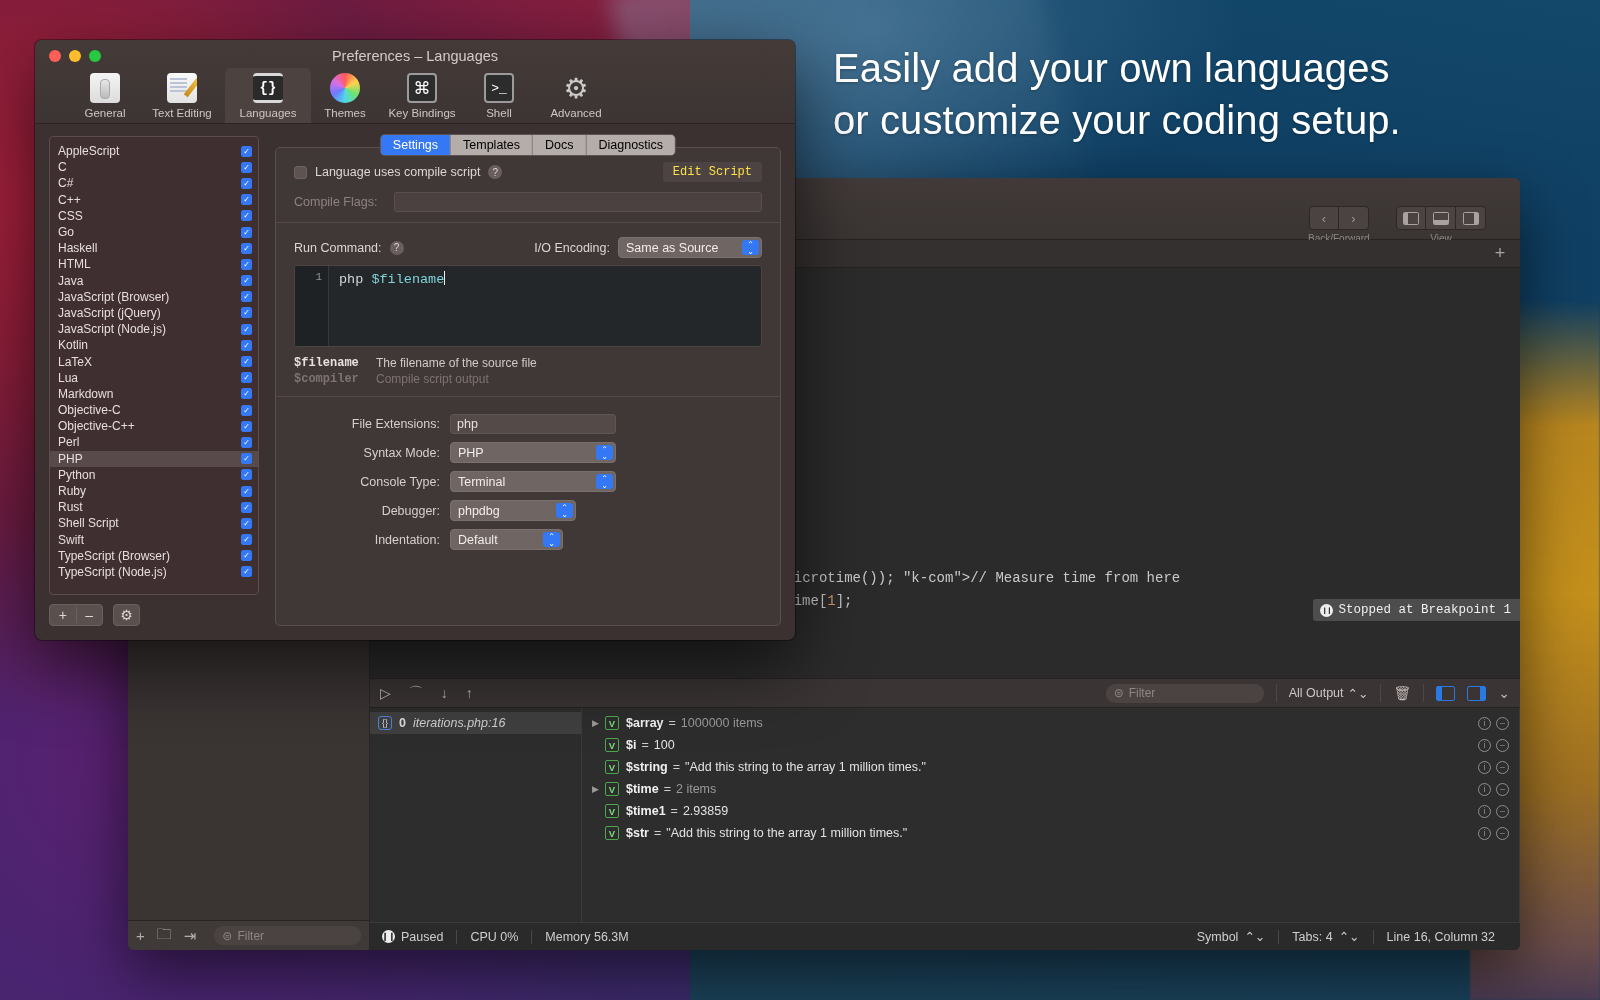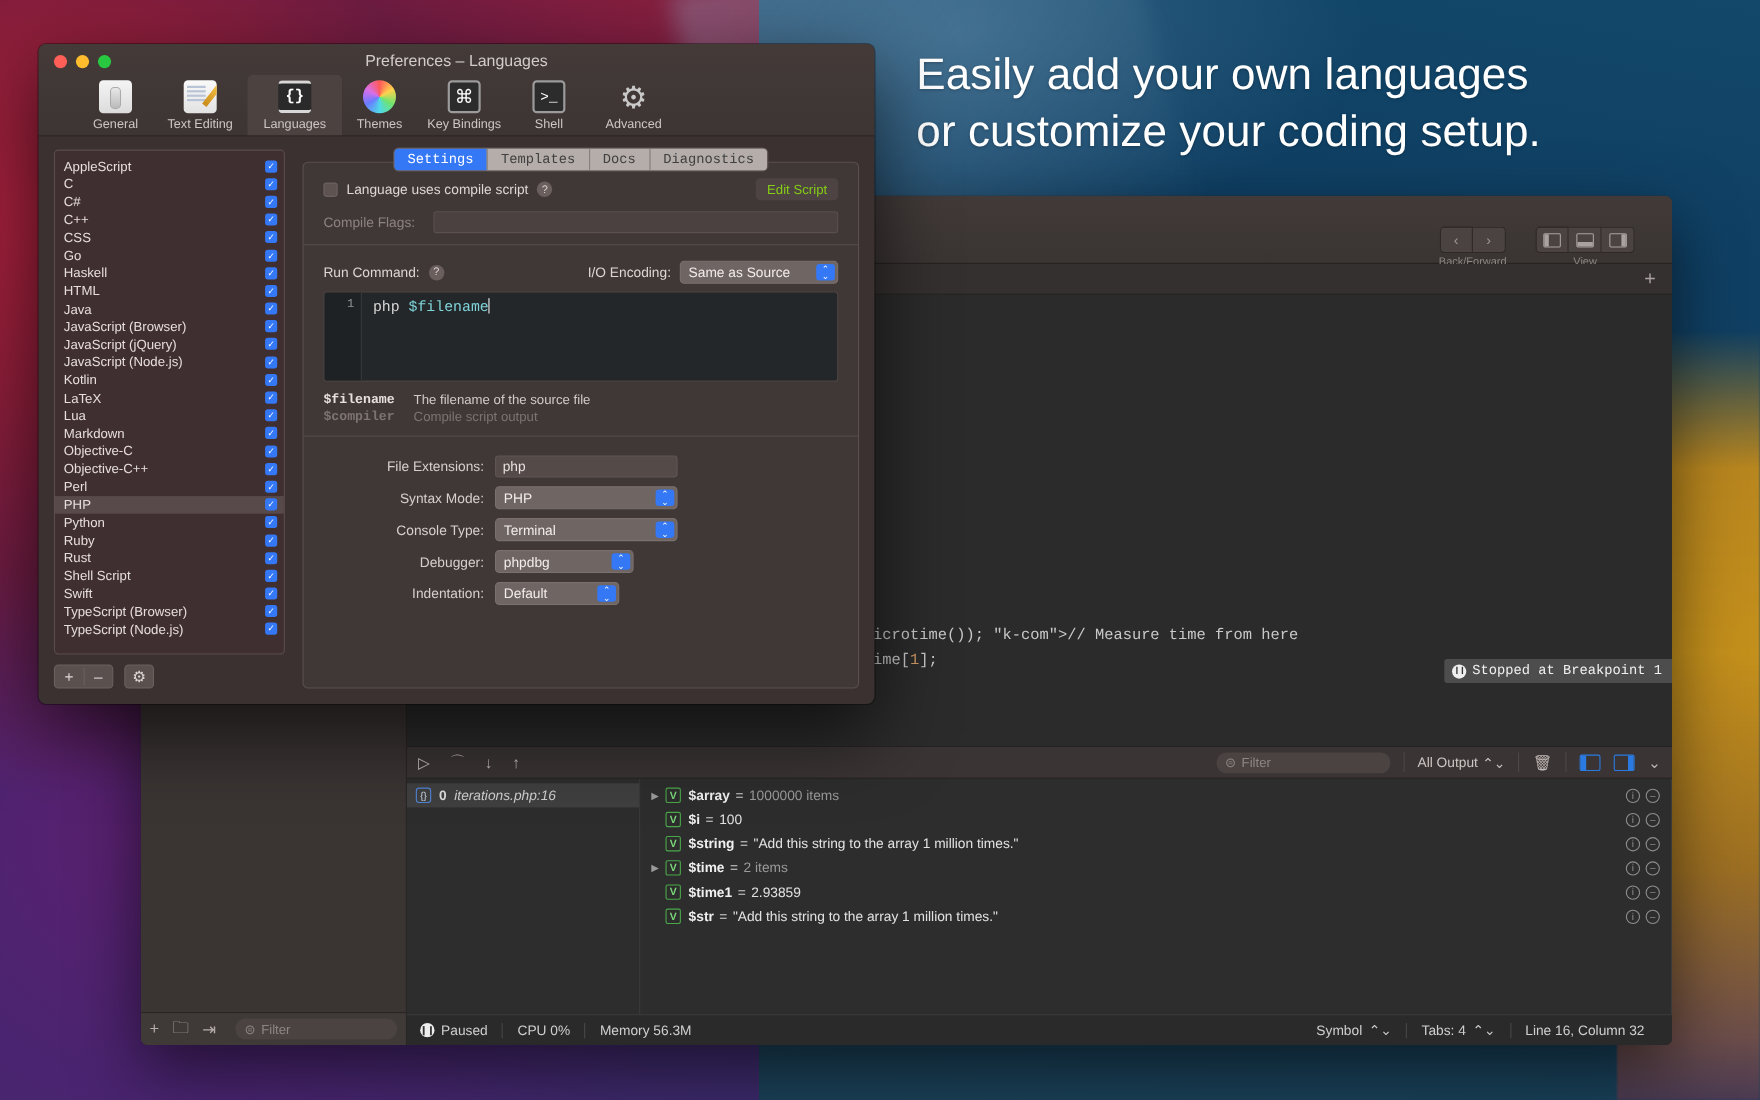--- a/index.html
+++ b/index.html
@@ -273,23 +273,22 @@
   }
   .lbtn.grp { width: 54px; border-radius:4px; display:flex; padding:0;}
   .lbtn.grp > div { flex:1; display:flex;align-items:center;justify-content:center; }
   .lbtn.grp > div + div { border-left: 1px solid #6b605e; }
 
   .settingscol { flex: 1; display: flex; flex-direction: column; min-width:0; position: relative;}
   .tabstrip {
     position: absolute; left: 50%; transform: translateX(-50%); top: -2px; z-index: 5;
     display: flex; background: #7d7370; border-radius: 5px; overflow: hidden;
     border: 1px solid #5d5451;
-    font-family: Liberation Mono, monospace;
-  }
-  .ptab { padding: 3px 12px; font-size: 12.5px; color: #404040; background: #b5adaa; }
+  }
+  .ptab { padding: 3px 12px; font-size: 12.5px; color: #000000; background: #b5adaa; }
   .ptab.active { background: #3478f6; color: #fff; }
   .ptab + .ptab { border-left: 1px solid #8a817e; }
 
   .settingsbox {
     margin-top: 11px; flex: 1; background: rgba(255,255,255,.035);
     border: 1px solid #5a4f4d; border-radius: 5px; display: flex; flex-direction: column;
     min-height: 0; overflow: hidden;
   }
   .sect { padding: 14px 18px 10px; }
   .sect.div { border-bottom: 1px solid #554a48; }
@@ -298,21 +297,21 @@
     width: 13px; height: 13px; border-radius: 3px; background: #5e5351; border: 1px solid #6d6260;
   }
   .lab { color: #ded6d4; font-size: 12.5px; }
   .lab.dim { color: #8d8280; }
   .qmark {
     width: 14px; height: 14px; border-radius: 50%; background: #6a5f5d; color: #ddd5d3;
     font-size: 10px; display: flex; align-items: center; justify-content: center;
   }
   .btnghost {
     margin-left: auto; padding: 3px 10px; border-radius: 4px; background: #4d4342;
-    color: #84cc16; font-size: 12px;
+    color: #fde047; font-size: 12px; font-family: Liberation Mono, monospace;
   }
   .inp {
     flex: 1; height: 20px; background: #4b4140; border: 1px solid #5a4f4d; border-radius: 3px;
     color: #ddd; font-size: 12px; padding: 0 6px; display: flex; align-items: center;
   }
   .codebox {
     margin-top: 7px; background: #232729; border: 1px solid #4d4341; border-radius: 3px;
     height: 82px; overflow: hidden; display: flex;
   }
   .cb-gut { width: 34px; background: #1e2224; color: #8d9498; font-size: 11px;

